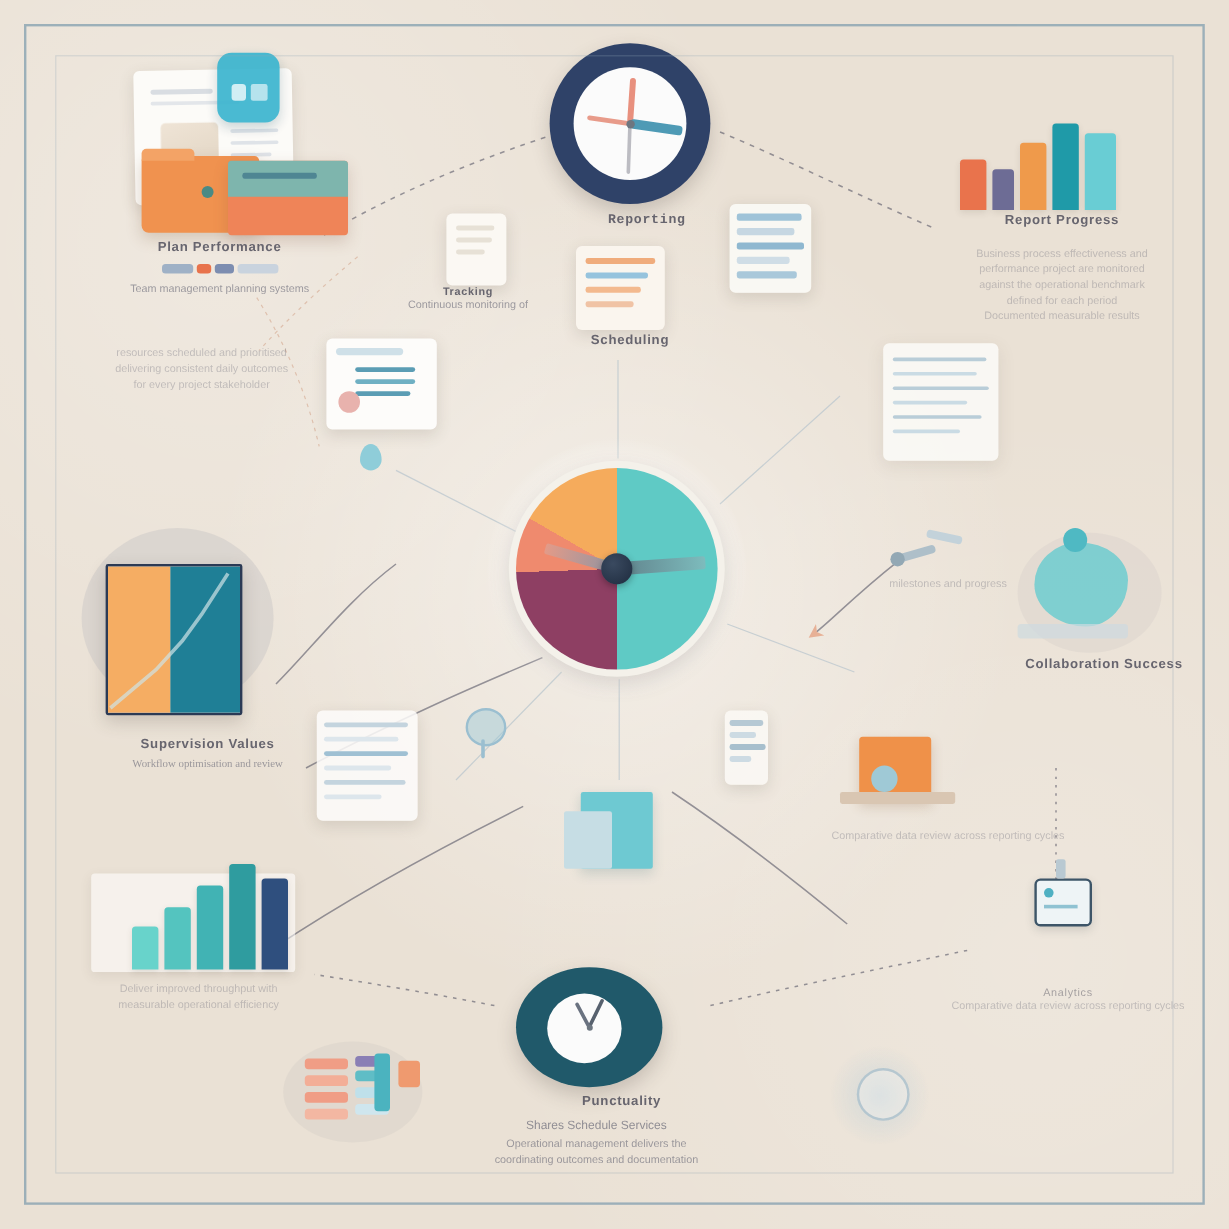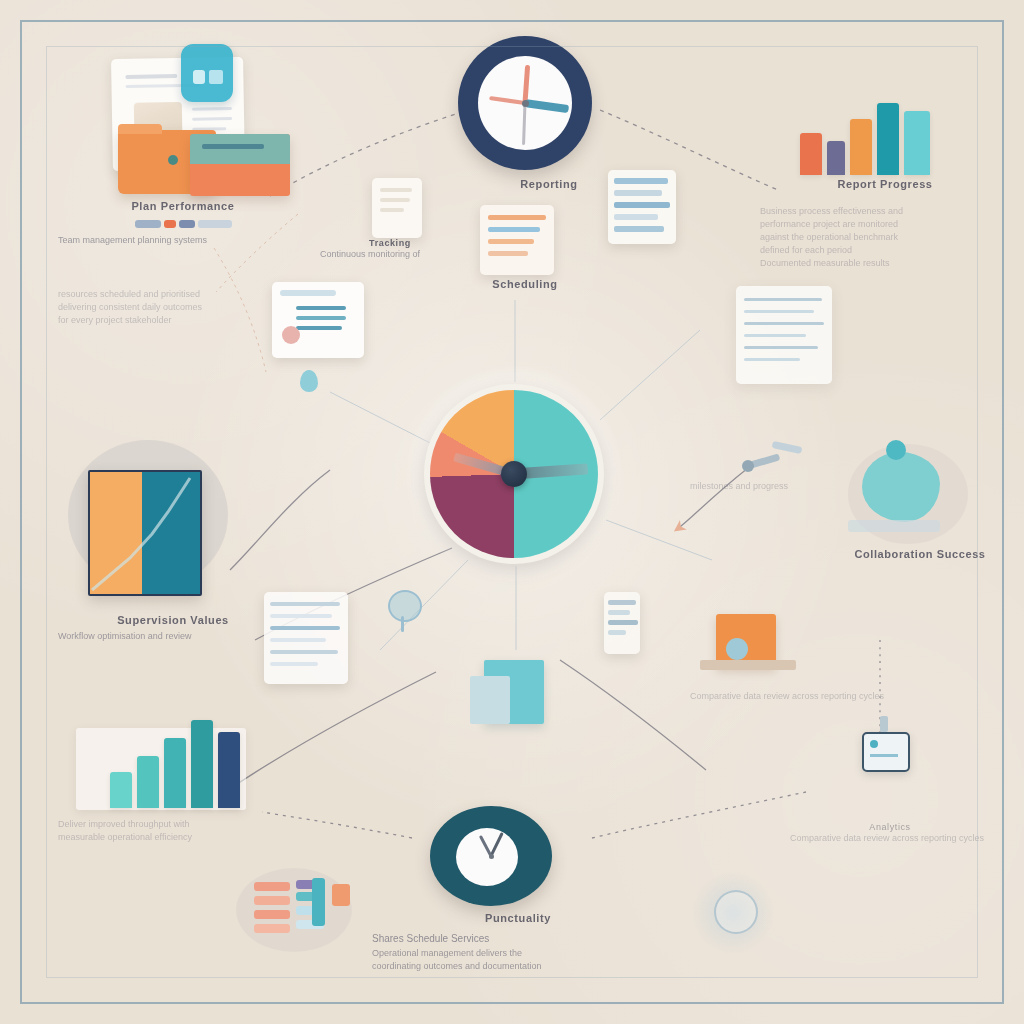--- a/index.html
+++ b/index.html
@@ -28,21 +28,21 @@
     position:absolute;left:24px;top:24px;right:24px;bottom:24px;
     border:1px solid rgba(143,167,180,.35);
   }
 
   
   .blur-title{
     font-size:11px;letter-spacing:.6px;font-weight:700;color:#4b4a58;
     text-align:center;filter:blur(.35px);opacity:.82;white-space:nowrap;
   }
   .blur-line{
-    font-size:9px;color:#6a6a78;text-align:left;filter:blur(.55px);
+    font-size:9px;color:#6a6a78;text-align:center;filter:blur(.55px);
     opacity:.62;line-height:1.45;white-space:nowrap;
   }
   .blur-body{filter:blur(.6px);opacity:.55;}
   .node-label{position:absolute;}
 
   
   #hub{position:absolute;left:424px;top:384px;width:180px;height:180px;}
   .hub-halo{
     position:absolute;left:-18px;top:-18px;width:216px;height:216px;border-radius:50%;
     background:radial-gradient(circle,rgba(255,255,255,.75) 40%,rgba(255,255,255,0) 72%);
@@ -175,21 +175,21 @@
 
   <div class="clock" style="left:458px;top:36px;width:134px;height:134px;">
     <div class="ring" style="background:#2f4268;"></div>
     <div class="face" style="left:20px;top:20px;width:94px;height:94px;"></div>
     <div class="hand" style="width:38px;height:5px;background:#e8907e;transform:translate(0,-50%) rotate(-86deg);border-radius:3px;"></div>
     <div class="hand" style="width:44px;height:8px;background:#4e9ab5;transform:translate(0,-50%) rotate(8deg);border-radius:3px;"></div>
     <div class="hand" style="width:36px;height:4px;background:#e89b8a;transform:translate(0,-50%) rotate(188deg);border-radius:3px;"></div>
     <div class="hand" style="width:42px;height:3px;background:#bcbcc2;transform:translate(0,-50%) rotate(92deg);border-radius:3px;"></div>
     <div class="pin"></div>
   </div>
-  <div class="node-label" style="left:459px;top:178px;width:180px;">
+  <div class="node-label" style="left:449px;top:178px;width:180px;font-family:Liberation Mono, monospace;">
     <div class="blur-title">Reporting</div>
   </div>
 
   <div class="card" style="left:480px;top:205px;width:74px;height:70px;background:#faf5ee;">
     <div class="row" style="left:8px;top:10px;width:58px;height:5px;background:#f0ac7c;"></div>
     <div class="row" style="left:8px;top:22px;width:52px;height:5px;background:#96c3dd;"></div>
     <div class="row" style="left:8px;top:34px;width:46px;height:5px;background:#f3b98e;"></div>
     <div class="row" style="left:8px;top:46px;width:40px;height:5px;background:#f0c3a5;"></div>
   </div>
   <div class="node-label" style="left:440px;top:278px;width:170px;">
@@ -255,21 +255,21 @@
   <div style="position:absolute;left:88px;top:470px;width:110px;height:122px;border:2px solid #2b3a55;border-radius:2px;overflow:hidden;box-shadow:0 5px 14px rgba(70,60,55,.2);">
     <div class="swatch" style="left:0;top:0;width:52px;height:122px;background:#f5ad63;border-radius:0;"></div>
     <div class="swatch" style="left:52px;top:0;width:58px;height:122px;background:#1f7f96;border-radius:0;"></div>
     <svg width="110" height="122" style="position:absolute;left:0;top:0;">
       <path d="M2,118 L40,86 L62,62 L78,40 L100,6" stroke="#cfe2e6" stroke-width="3" fill="none" opacity=".7"></path>
     </svg>
   </div>
 
   <div class="node-label" style="left:58px;top:614px;width:230px;">
     <div class="blur-title">Supervision Values</div>
-    <div class="blur-line" style="margin-top:4px;">Workflow optimisation and review</div>
+    <div class="blur-line" style="margin-top:4px;font-family:Liberation Serif, serif;">Workflow optimisation and review</div>
   </div>
 
   <div class="chart-plate" style="left:76px;top:728px;width:170px;height:82px;"></div>
   <div class="barchart" style="left:110px;top:730px;height:78px;align-items:flex-end;">
     <div class="bar" style="width:22px;height:36px;background:#68d3cb;"></div>
     <div class="bar" style="width:22px;height:52px;background:#54c4bf;"></div>
     <div class="bar" style="width:22px;height:70px;background:#41b3b4;"></div>
     <div class="bar" style="width:22px;height:88px;background:#2f9c9f;"></div>
     <div class="bar" style="width:22px;height:76px;background:#2f4f7e;"></div>
   </div>

